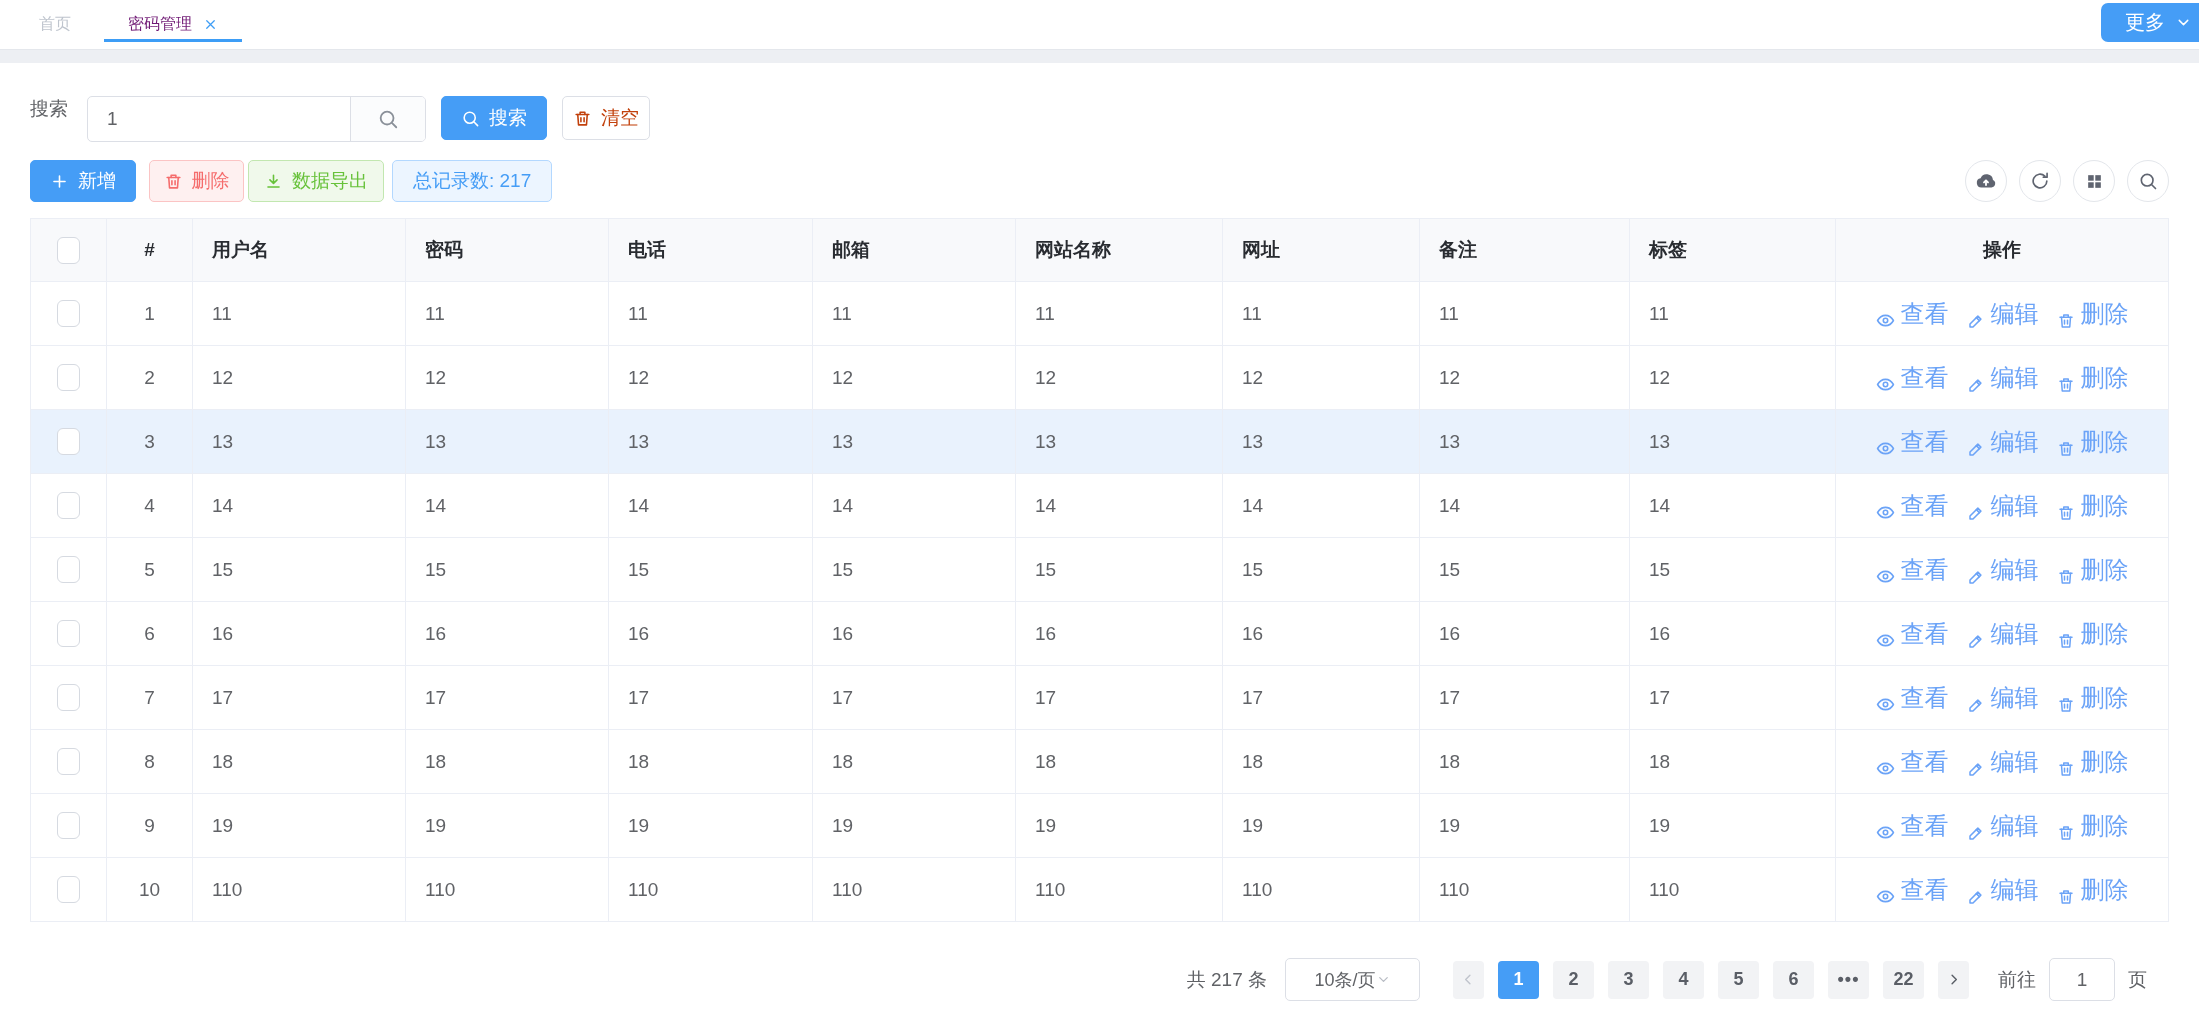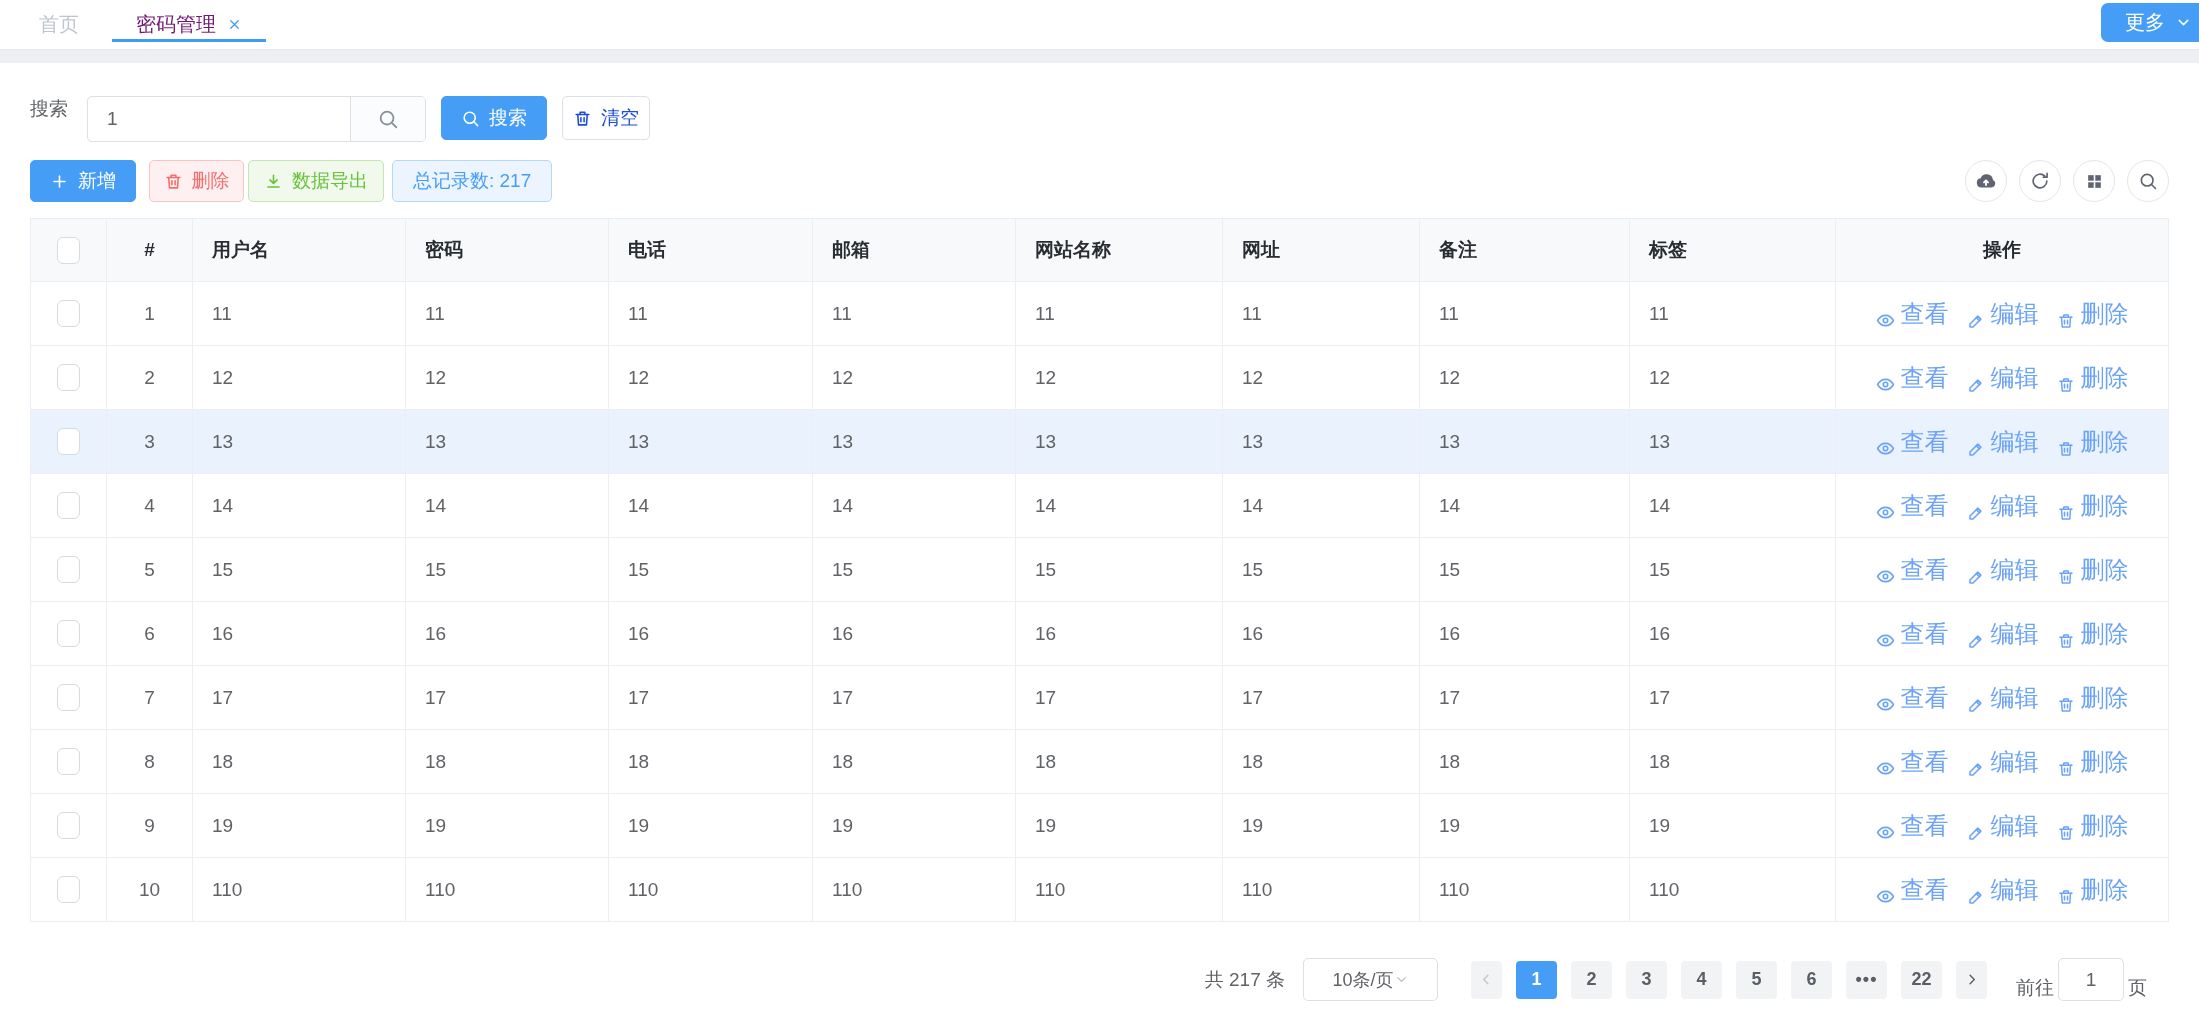--- a/index.html
+++ b/index.html
@@ -4,38 +4,38 @@
 <style>
   html,body{margin:0;padding:0}
   body{
     width:2199px;height:1010px;overflow:hidden;background:#fff;
     font-family:"Liberation Sans","DejaVu Sans",sans-serif;color:#606266;
     position:relative;
   }
   svg{display:block}
   
   .tabbar{height:49px;display:flex;align-items:center;padding-left:20px;background:#fff;position:relative}
-  .tab{height:35px;display:flex;align-items:center;gap:11px;font-size:20px;cursor:pointer}
+  .tab{height:35px;display:flex;align-items:center;gap:11px;font-size:16px;cursor:pointer}
   .tab-home{padding:0 19px;color:#bfc5ce}
   .tab-active{padding:0 24px;margin-left:14px;color:#701a75;position:relative}
   .tab-active::after{content:"";position:absolute;left:0;right:0;bottom:0;height:3px;background:#3d9df6}
   .tab-close{color:#3d9df6;display:flex;align-items:center}
   .band{height:13px;background:#edeff3;border-top:1px solid #e4e7ec}
   .more-btn{position:absolute;top:3px;right:-17px;height:39px;padding:0 24px;border:none;border-radius:7px;
     background:var(--primary);color:#fff;font-size:20px;display:flex;align-items:center;gap:10px;cursor:pointer;
     font-family:inherit}
   
   main{padding:0 30px}
   .search-row{margin-top:33px;display:flex;align-items:flex-start;height:46px}
   .search-label{font-size:19px;margin-right:19px;color:#606266}
   .input-group{display:flex;width:337px;height:44px;border:1px solid #dcdfe6;border-radius:5px;overflow:hidden;background:#fff}
   .input-group input{flex:1;min-width:0;border:none;outline:none;padding:0 19px;font-size:19px;color:#606266;font-family:inherit;background:transparent}
   .input-append{width:74px;border-left:1px solid #dcdfe6;background:#fbfcfd;display:flex;align-items:center;justify-content:center;color:#8a9099;cursor:pointer}
   .btn{display:inline-flex;align-items:center;justify-content:center;gap:9px;height:44px;border-radius:5px;
-    font-size:19px;border:1px solid transparent;cursor:pointer;background:#fff;font-family:inherit;color:#1d4ed8}
+    font-size:19px;border:1px solid transparent;cursor:pointer;background:#fff;font-family:inherit;color:#c2410c}
   .btn-primary{background:var(--primary);border-color:var(--primary);color:#fff}
   .search-btn{width:106px;margin-left:15px}
   .clear-btn{width:88px;margin-left:15px;border-color:#dcdfe6}
   .toolbar{margin-top:18px;display:flex;align-items:center;height:42px}
   .toolbar .btn{height:42px}
   .add-btn{width:106px}
   .danger-btn{width:95px;margin-left:13px;background:var(--danger-bg);border-color:var(--danger-border);color:var(--danger)}
   .export-btn{width:136px;margin-left:4px;background:var(--success-bg);border-color:var(--success-border);color:var(--success)}
   .badge{margin-left:8px;height:40px;display:inline-flex;align-items:center;padding:0 20px;border-radius:5px;
     background:var(--info-bg);border:1px solid var(--info-border);color:var(--primary);font-size:19px}
@@ -57,21 +57,21 @@
   .page-size{margin-left:18px;width:133px;height:41px;border:1px solid #dcdfe6;border-radius:5px;background:#fff;
     display:flex;align-items:center;justify-content:center;font-size:18px;color:#606266;cursor:pointer}
   .page-size .chev{color:#b8bcc4}
   .pager{display:flex;align-items:center;margin-left:26px}
   .pg{min-width:41px;height:38px;margin:0 7px;border-radius:4px;background:#f2f3f5;display:flex;align-items:center;
     justify-content:center;font-weight:bold;font-size:18px;color:#5a5e66;cursor:pointer}
   .pg.arrow{min-width:31px}
   .pg.active{background:var(--primary);color:#fff}
   .pg.disabled{color:#c0c4cc;cursor:default}
   .pg.dots{background:#f2f3f5;letter-spacing:1px}
-  .goto{margin-left:22px;display:flex;align-items:flex-end;gap:4px}
+  .goto{margin-left:22px;display:flex;align-items:center;gap:13px}
   .goto input{width:60px;height:39px;border:1px solid #dcdfe6;border-radius:5px;text-align:center;font-size:19px;
     color:#606266;outline:none;font-family:inherit}
 </style>
 </head>
 <body style="--primary: #459df6; --link: #6ba3f7; --danger: #f56c6c; --danger-bg: #fef0f0; --danger-border: #fbc4c4; --success: #67c23a; --success-bg: #f0f9eb; --success-border: #c2e7b0; --info-bg: #ecf5ff; --info-border: #b3d8ff; --line: #ebeef5; --hover-row: #e9f2fd;">
 
 <header class="tabbar">
   <div class="tab tab-home">
     <span>首页</span>
   </div>

